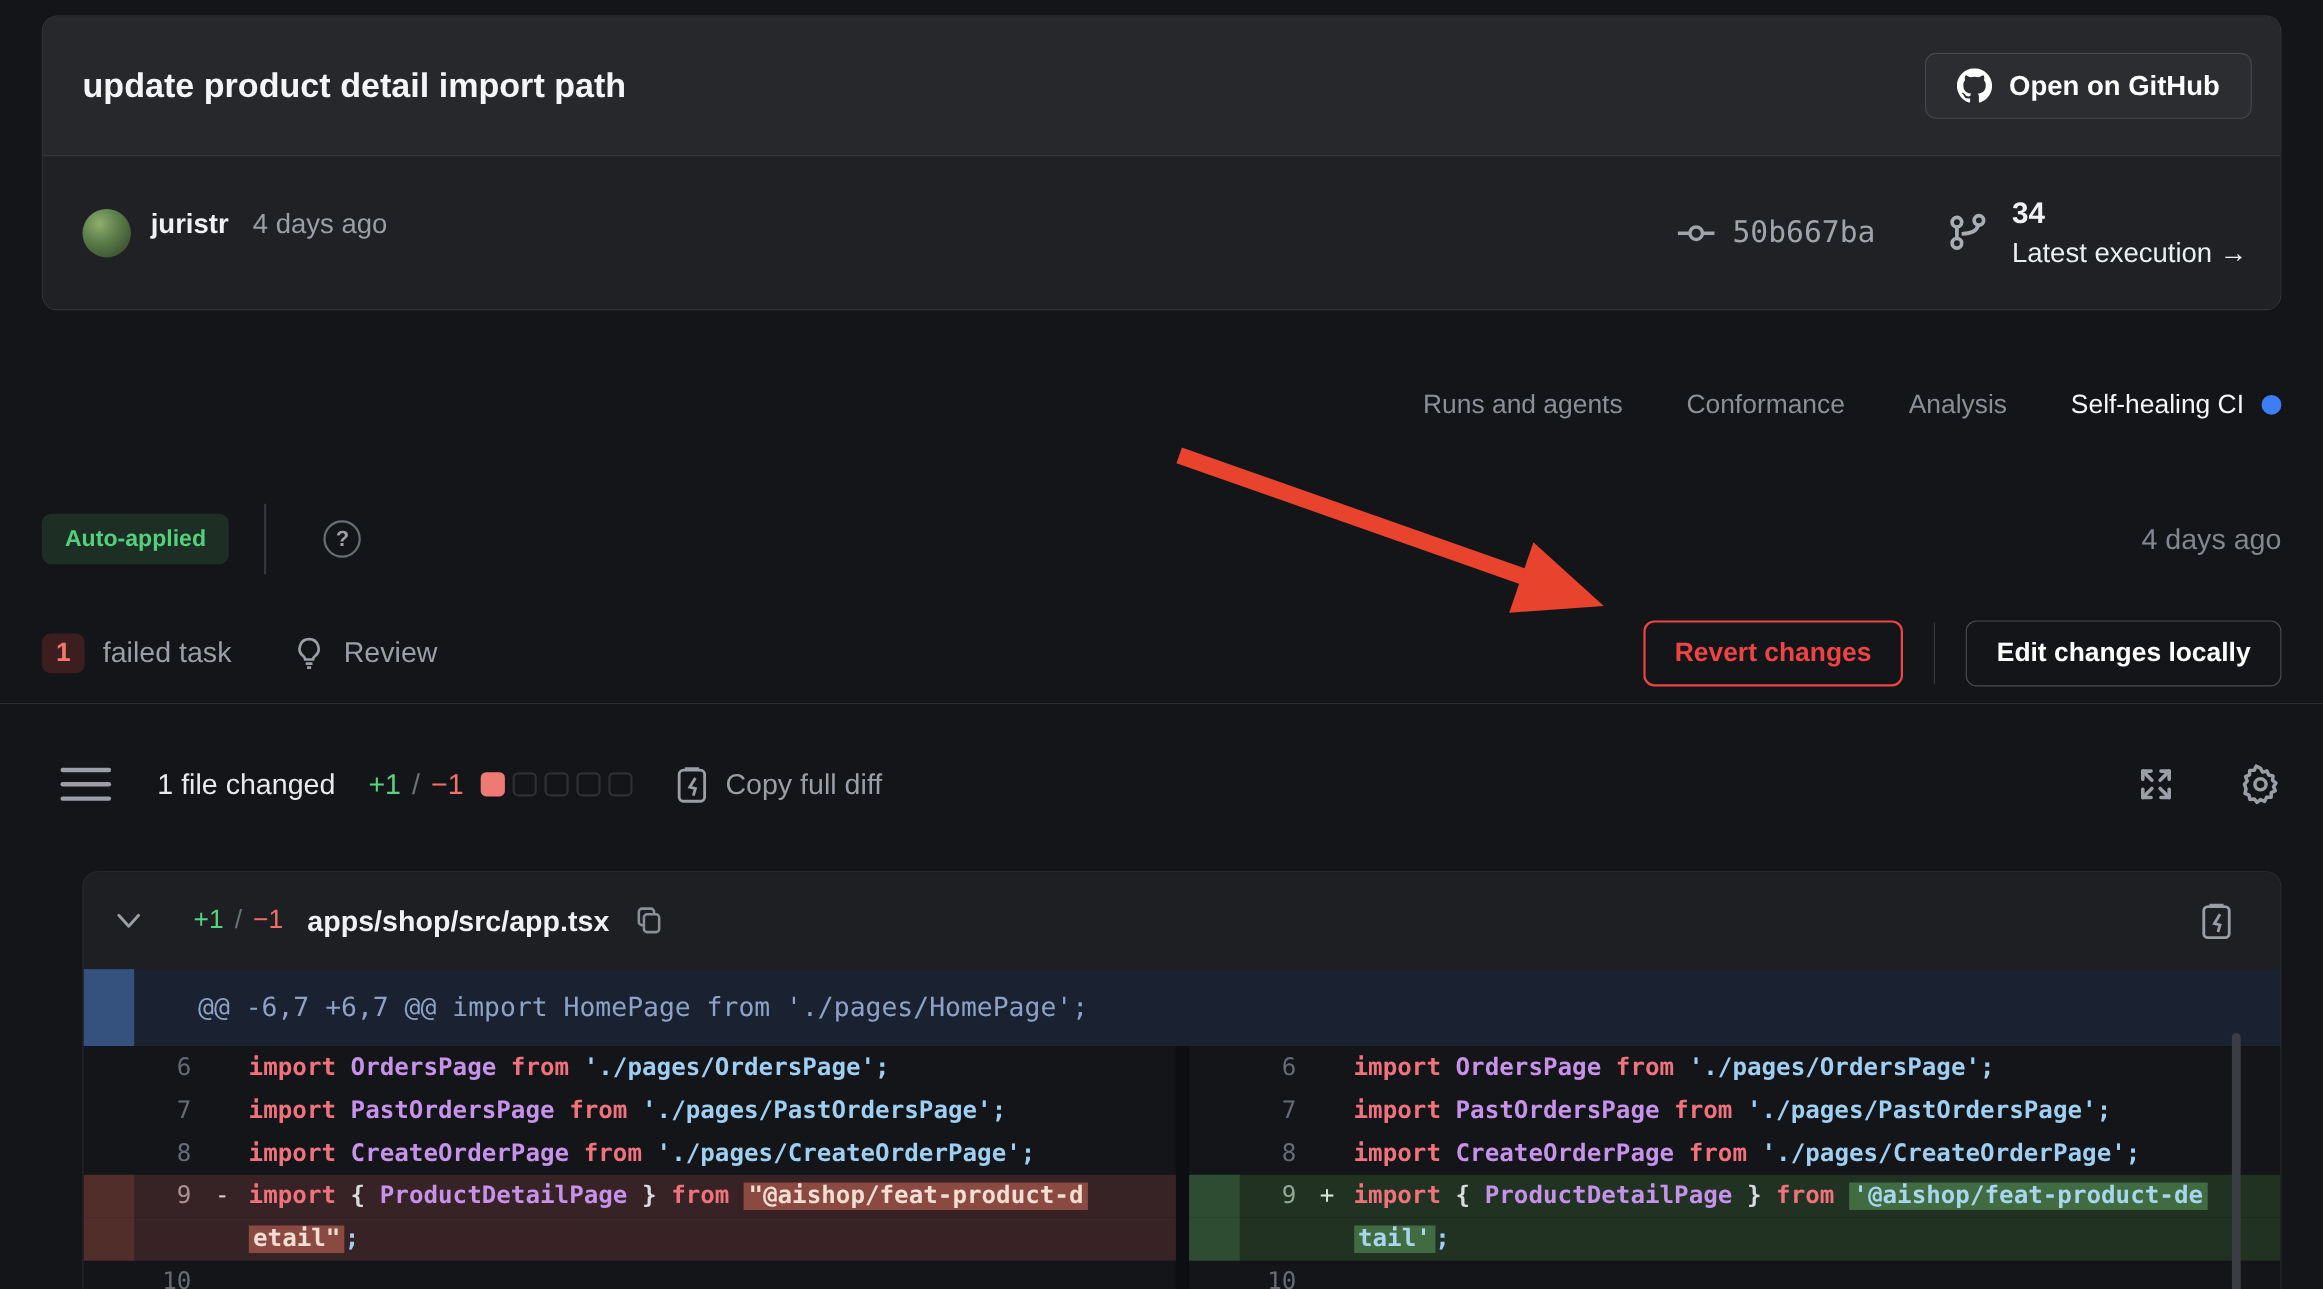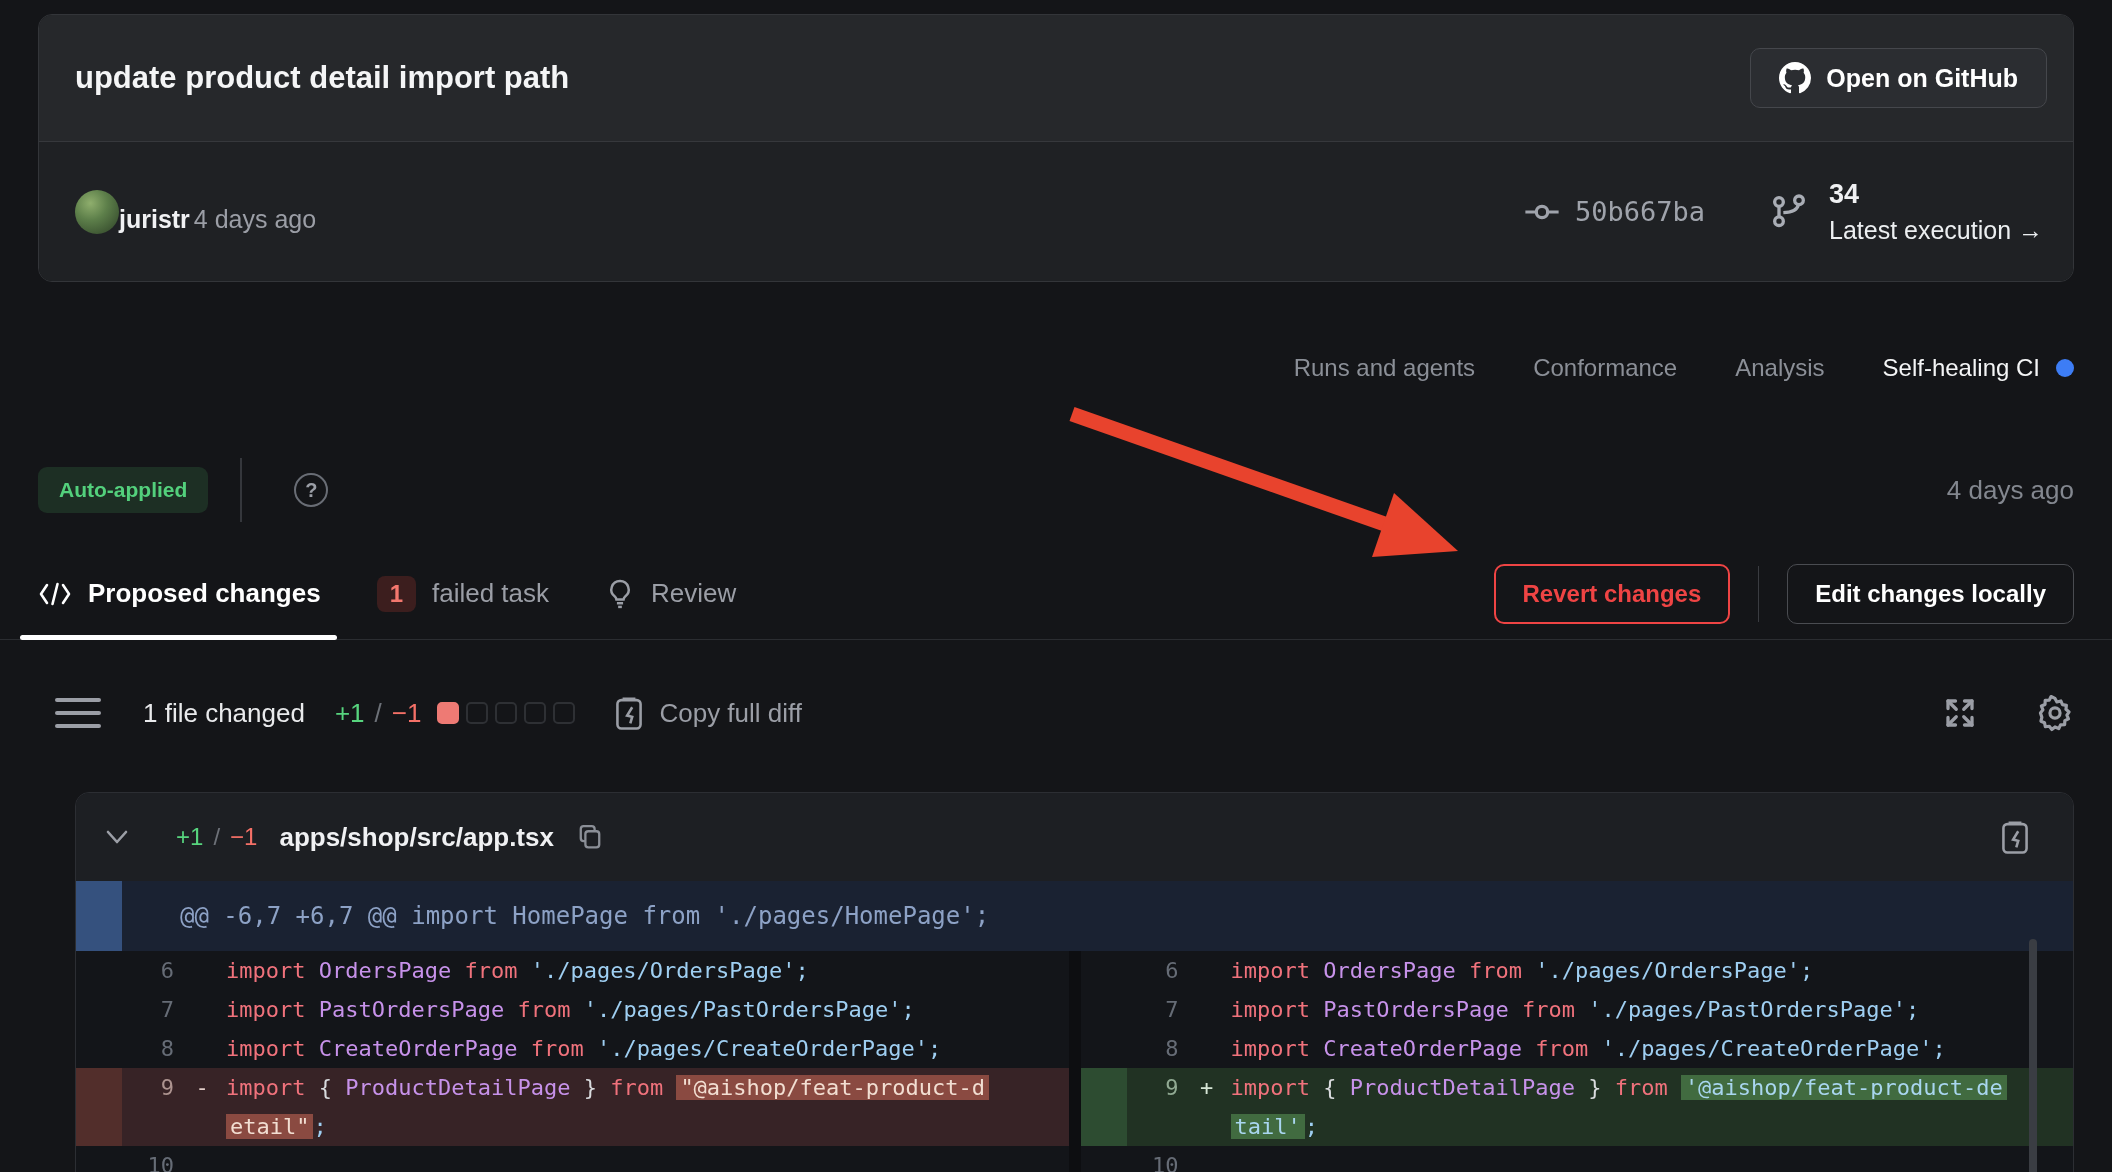--- a/index.html
+++ b/index.html
@@ -7,21 +7,21 @@
   body {
     background:#141518; color:#e7e9ea; overflow:hidden; position:relative;
     font-family:"Liberation Sans", sans-serif;
   }
   
   .top-card { margin:14px 38px 0; border:1px solid #333539; border-radius:14px; overflow:hidden; }
   .title-row { background:#26282b; height:126px; display:flex; align-items:center; justify-content:space-between; padding:0 26px 0 36px; }
   .page-title { font-size:31px; font-weight:700; color:#f4f5f6; }
   .gh-btn { display:flex; align-items:center; gap:15px; background:#2b2d31; border:1px solid #45474c; border-radius:10px; height:60px; padding:0 28px; color:#fff; font-size:25px; font-weight:700; cursor:pointer; }
   .commit-row { background:#1f2124; border-top:1px solid #36383c; height:140px; display:flex; align-items:center; justify-content:space-between; padding:0 30px 0 36px; }
-  .author { display:flex; align-items:flex-end; }
+  .author { display:flex; align-items:flex-start; gap:18px; }
   .avatar { width:44px; height:44px; border-radius:50%; background:radial-gradient(circle at 35% 30%, #8fae6d 0%, #5d7f4a 40%, #2c3f26 100%); }
   .author-name { font-size:25px; font-weight:700; color:#f0f1f3; }
   .commit-time { font-size:25px; color:#9b9ea6; margin-left:4px; }
   .commit-meta { display:flex; align-items:flex-start; gap:64px; }
   .sha-wrap { display:flex; align-items:center; gap:14px; height:48px; color:#9fa3ab; }
   .sha { font-family:"DejaVu Sans Mono", monospace; font-size:27px; color:#9fa3ab; }
   .exec-col { display:flex; flex-direction:column; align-items:flex-start; }
   .run-wrap { display:flex; align-items:center; gap:16px; height:48px; }
   .run-count { font-size:27px; font-weight:600; color:#f0f1f3; }
   .exec-link { font-size:25px; color:#eceff1; margin-top:6px; cursor:pointer; }
@@ -71,21 +71,21 @@
   .dh-right { margin-left:auto; }
   .hunk { display:flex; align-items:stretch; height:70px; background:#1a2232; }
   .hunk-accent { width:46px; background:#35517e; }
   .hunk-text { font-family:"DejaVu Sans Mono", monospace; font-size:24px; color:#8da2c6; display:flex; align-items:center; padding-left:58px; white-space:pre; }
   .code-area { display:flex; gap:12px; background:#0d0e11; }
   .pane { flex:1; background:#131519; min-width:0; }
   .crow { display:flex; align-items:center; height:39px; font-family:"DejaVu Sans Mono", monospace; font-size:22px; white-space:pre; }
   .crow .acc { width:46px; align-self:stretch; flex:none; }
   .crow .num { width:56px; flex:none; text-align:right; color:#666c76; padding-right:4px; }
   .crow .mk { width:48px; flex:none; text-align:center; }
-  .crow .code { flex:1; overflow:hidden; }
+  .crow .code { flex:1; overflow:hidden;font-weight:bold; }
   .crow.del { background:#372326; }
   .crow.del .acc { background:#522e2b; }
   .crow.del .num { color:#ad9490; }
   .crow.del .mk { color:#e3cfca; }
   .crow.add { background:#213223; }
   .crow.add .acc { background:#2d4c31; }
   .crow.add .num { color:#91aa93; }
   .crow.add .mk { color:#d6e6d6; }
   .tok-kw { color:#f0727c; }
   .tok-id { color:#c792ea; }
@@ -162,30 +162,20 @@
 <div class="fix-row">
   <span class="badge">Auto-applied</span>
   <span class="vdiv"></span>
   <span class="help">?</span>
   <span class="fix-spacer"></span>
   <span class="fix-time">4 days ago</span>
 </div>
 
 <div class="tabs-row">
   <div class="tabs">
-    <div class="tab active">
-      <span>
-        <svg class="ic" width="34" height="26" viewBox="0 0 34 26" fill="none" stroke="#ffffff" stroke-width="2.6" stroke-linecap="round" stroke-linejoin="round">
-            <polyline points="9,4 3,13 9,22"></polyline>
-            <polyline points="25,4 31,13 25,22"></polyline>
-            <line x1="19.5" y1="3" x2="14.5" y2="23"></line>
-          </svg>
-      </span>
-      <span>Proposed changes</span>
-    </div>
     <div class="tab">
       <span class="fail-badge">1</span>
       <span>failed task</span>
     </div>
     <div class="tab">
       <span>
         <svg class="ic" width="30" height="32" viewBox="0 0 24 26" fill="none" stroke="#9b9ea6" stroke-width="2">
             <path d="M12 2.5a7 7 0 0 0-4.2 12.6c.8.6 1.2 1.4 1.3 2.4h5.8c.1-1 .5-1.8 1.3-2.4A7 7 0 0 0 12 2.5z"></path>
             <line x1="9.5" y1="20.5" x2="14.5" y2="20.5"></line>
             <line x1="10.5" y1="23.5" x2="13.5" y2="23.5"></line>

